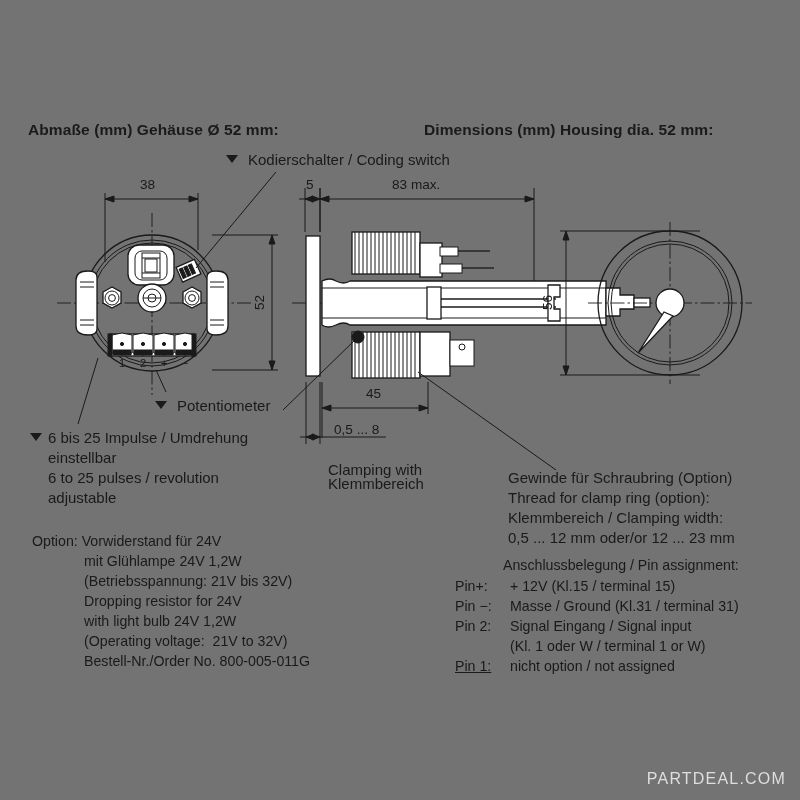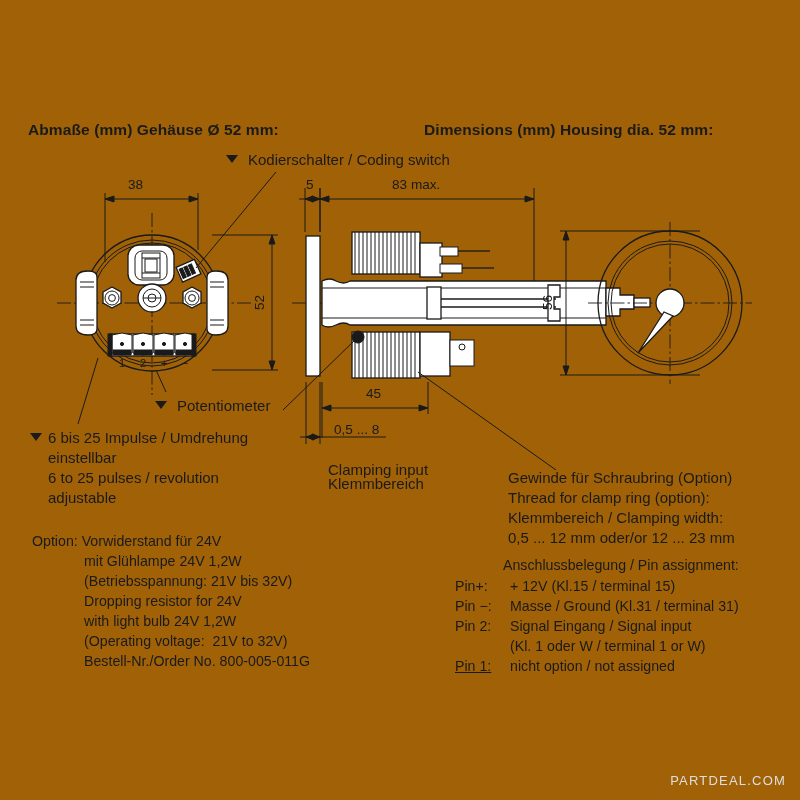--- a/index.html
+++ b/index.html
@@ -4,21 +4,21 @@
 <style>
   html, body {
     margin: 0;
     padding: 0;
     background: #ffffff;
   }
   #page {
     position: relative;
     width: 800px;
     height: 800px;
-    background: #a16207;
+    background: #737373;
     font-family: "Liberation Sans", sans-serif;
     color: #1a1a1a;
     overflow: hidden;
   }
   .hdr {
     position: absolute;
     font-weight: bold;
     font-size: 15.5px;
     letter-spacing: 0.1px;
     white-space: nowrap;
@@ -56,21 +56,21 @@
   }
   #svg-draw {
     position: absolute;
     left: 0; top: 0;
     width: 800px; height: 800px;
   }
   #watermark {
     position: absolute;
     right: 14px;
     bottom: 12px;
-    font-size: 13px;
+    font-size: 16px;
     letter-spacing: 1.2px;
     color: #dedede;
     white-space: nowrap;
   }
   .ln { stroke: #1a1a1a; fill: none; }
   .thin { stroke-width: 1; }
   .med { stroke-width: 1.3; }
   .cl {
     stroke: #1a1a1a; fill: none; stroke-width: 0.9;
     stroke-dasharray: 14 3 2.5 3;
@@ -296,21 +296,21 @@
       <circle class="ln med" cx="670" cy="303" r="72"></circle>
       <circle class="ln thin" cx="670" cy="303" r="62"></circle>
       <circle class="ln thin" cx="670" cy="303" r="59"></circle>
 
       <circle class="ln med fillw" cx="670" cy="303" r="14"></circle>
 
       <path class="ln med fillw" d="M664,312 l9,4 l-35,37 z"></path>
     </g>
   </svg>
 
-  <div class="dimtxt" style="left:128px; top:177px;">38</div>
+  <div class="dimtxt" style="left:140px; top:177px;">38</div>
   <div class="dimtxt rot" style="left:248px; top:295px; width:22px; text-align:center;">52</div>
   <div class="dimtxt" style="left:306px; top:177px;">5</div>
   <div class="dimtxt" style="left:392px; top:177px;">83 max.</div>
   <div class="dimtxt" style="left:366px; top:386px;">45</div>
   <div class="dimtxt rot" style="left:536px; top:295px; width:22px; text-align:center;">56</div>
 
   <div class="dimtxt" style="left:119px; top:357px; font-size:11px;">1</div>
   <div class="dimtxt" style="left:140px; top:357px; font-size:11px;">2</div>
   <div class="dimtxt" style="left:161px; top:357px; font-size:11px;">+</div>
   <div class="dimtxt" style="left:182px; top:357px; font-size:11px;">−</div>
@@ -322,21 +322,21 @@
   <div class="lbl" style="left:177px; top:396px;">Potentiometer</div>
 
   <div class="tri" style="left:30px; top:433px;"></div>
   <div class="lbl" style="left:48px; top:428px;">6 bis 25 Impulse / Umdrehung</div>
   <div class="lbl" style="left:48px; top:448px;">einstellbar</div>
   <div class="lbl" style="left:48px; top:468px;">6 to 25 pulses / revolution</div>
   <div class="lbl" style="left:48px; top:488px;">adjustable</div>
 
   <div class="dimtxt" style="left:334px; top:422px;">0,5 ... 8</div>
   <div class="lbl" style="left:328px; top:440px;margin-top:34px;">Klemmbereich</div>
-  <div class="lbl" style="left:328px; top:460px;">Clamping input</div>
+  <div class="lbl" style="left:328px; top:460px;">Clamping with</div>
 
   <div class="lbl" style="left:508px; top:468px;text-align:right;">Gewinde für Schraubring (Option)</div>
   <div class="lbl" style="left:508px; top:488px;">Thread for clamp ring (option):</div>
   <div class="lbl" style="left:508px; top:508px;">Klemmbereich / Clamping width:</div>
   <div class="lbl" style="left:508px; top:528px;">0,5 ... 12 mm oder/or 12 ... 23 mm</div>
 
   <div class="blk" style="left:32px; top:531px;">Option: Vorwiderstand für 24V</div>
   <div class="blk" style="left:84px; top:551px;">mit Glühlampe 24V 1,2W</div>
   <div class="blk" style="left:84px; top:571px;">(Betriebsspannung: 21V bis 32V)</div>
   <div class="blk" style="left:84px; top:591px;">Dropping resistor for 24V</div>

